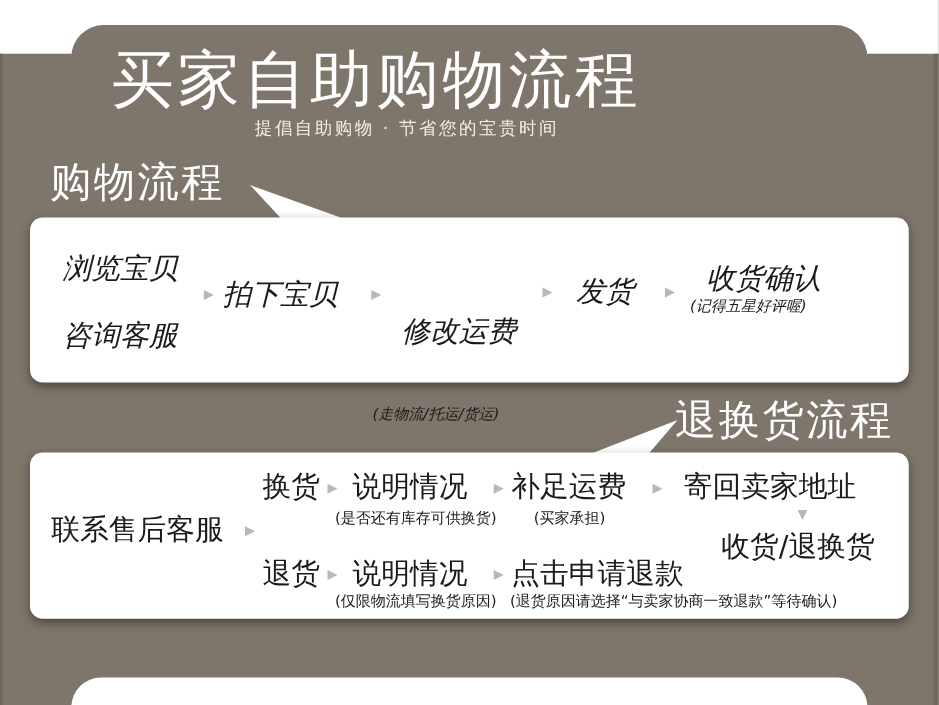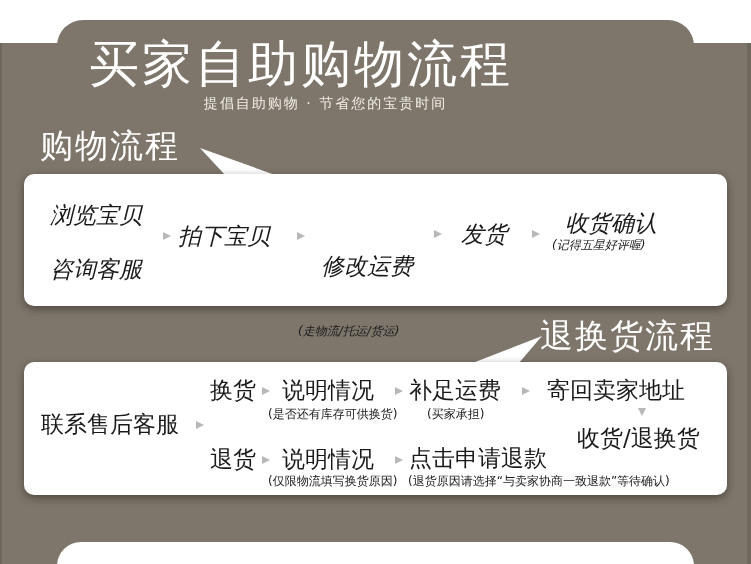--- a/index.html
+++ b/index.html
@@ -114,17 +114,17 @@
   <span class="arrow" style="left:498px; top:25px;"></span>
   <span class="t lg" style="left:523px; top:14px;">寄回卖家地址</span>
   <span class="arrow-down" style="left:614px; top:46px;"></span>
   <span class="t lg" style="left:553px; top:62px;">收货/退换货</span>
 
   <span class="t lg" style="left:186px; top:83px;">退货</span>
   <span class="arrow" style="left:238px; top:94px;"></span>
   <span class="t lg" style="left:258px; top:83px;">说明情况</span>
   <span class="t sm" style="left:244px; top:112px;">(仅限物流填写换货原因)</span>
   <span class="arrow" style="left:371px; top:94px;"></span>
-  <span class="t lg" style="left:385px; top:83px;font-family:Liberation Serif, serif;">点击申请退款</span>
+  <span class="t lg" style="left:385px; top:83px;">点击申请退款</span>
   <span class="t sm" style="left:384px; top:112px;">(退货原因请选择“与卖家协商一致退款”等待确认)</span>
 </div>
 
 <div class="bottom-card"></div>
 
 </body></html>

